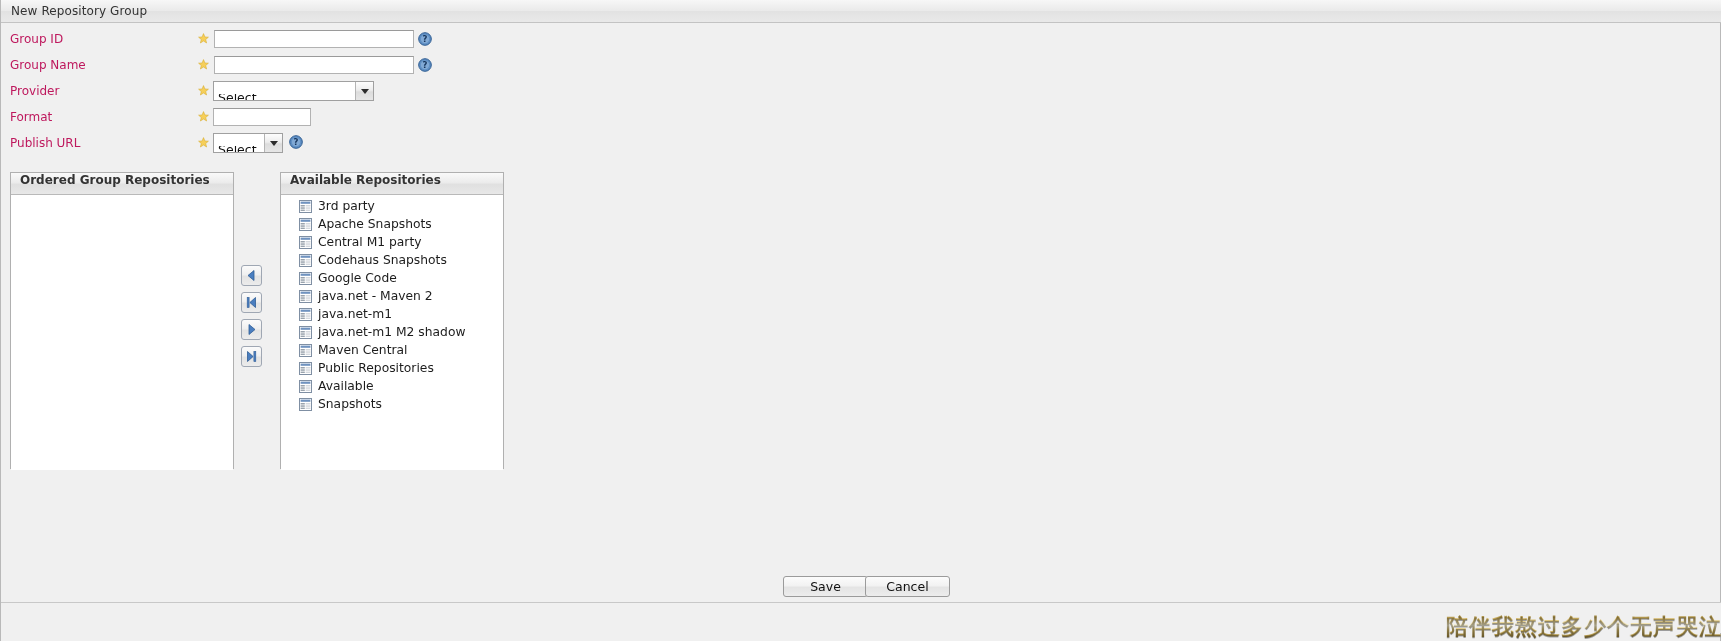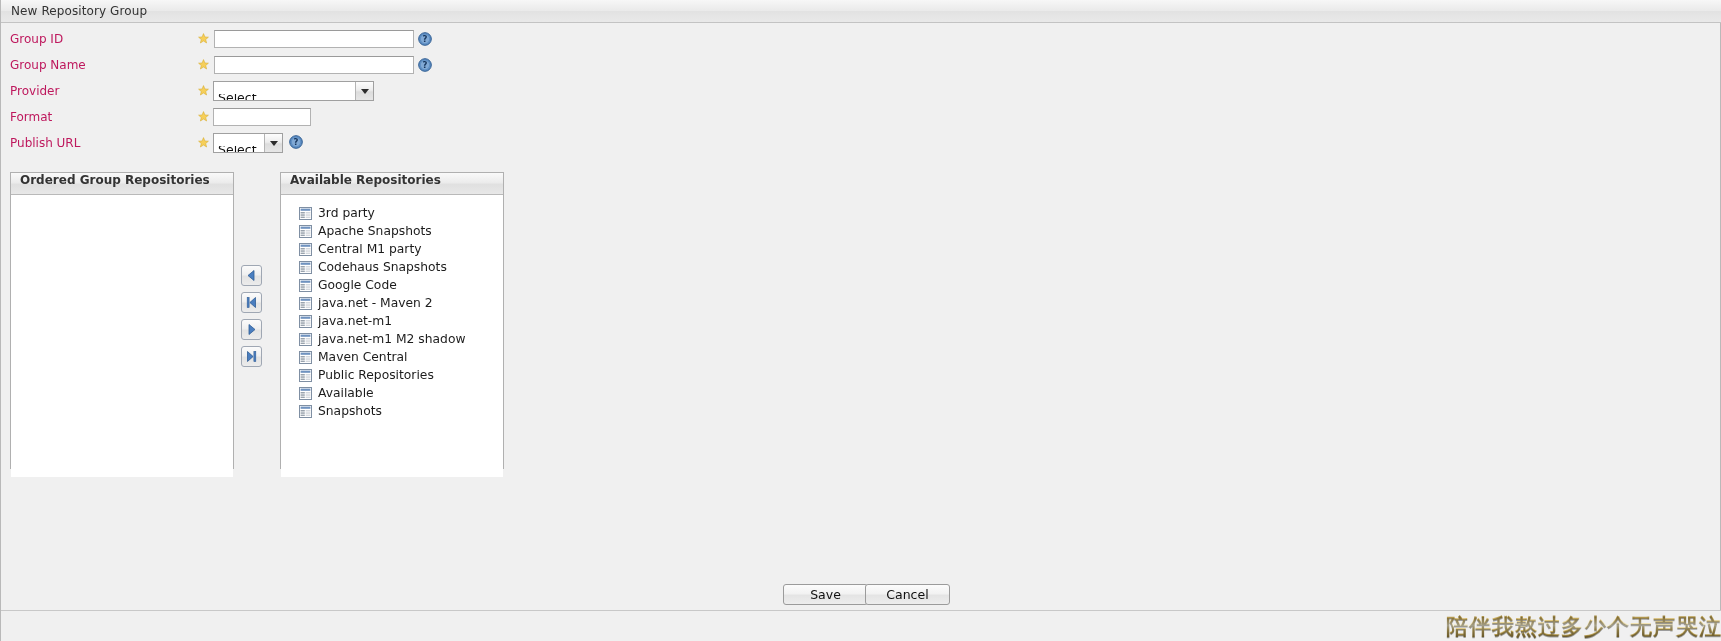--- a/index.html
+++ b/index.html
@@ -91,21 +91,21 @@
     border-bottom:1px solid #b9b9b9;
     box-sizing:border-box;
     display:flex;
   }
   .panel .phead span{
     padding-left:9px;font-size:12px;font-weight:bold;color:#333;
   }
   .panel .pbody{
     background:#fff;
     overflow:hidden;
-    padding-top:9px;
+    padding-top:2px;
   }
   .litem{
     height:18px;display:flex;align-items:center;
     padding-left:18px;cursor:default;
   }
   .litem .ricon{
     width:13px;height:13px;margin-right:6px;flex:0 0 auto;
   }
   .litem .ricon svg{display:block;}
   .litem .ltext{
@@ -117,21 +117,21 @@
     position:absolute;width:21px;height:21px;
     background:linear-gradient(to bottom,#fbfbfb 0%,#f0f0f0 45%,#e3e3e3 55%,#ececec 100%);
     border:1px solid #9fa7b3;
     border-radius:3px;
     box-sizing:border-box;
     display:flex;align-items:center;justify-content:center;
   }
   .xbtn svg{display:block;}
   
   #footer{
-    position:absolute;left:0;bottom:0;width:1721px;height:30px;
+    position:absolute;left:0;bottom:8px;width:1721px;height:30px;
     border-top:1px solid #c8c8c8;
     background:#f0f0f0;
   }
   .btn{
     position:absolute;
     height:21px;width:85px;
     background:linear-gradient(to bottom,#fcfcfc 0%,#f2f2f2 45%,#e4e4e4 55%,#ededed 100%);
     border:1px solid #9b9b9b;
     border-radius:3px;
     box-sizing:border-box;

